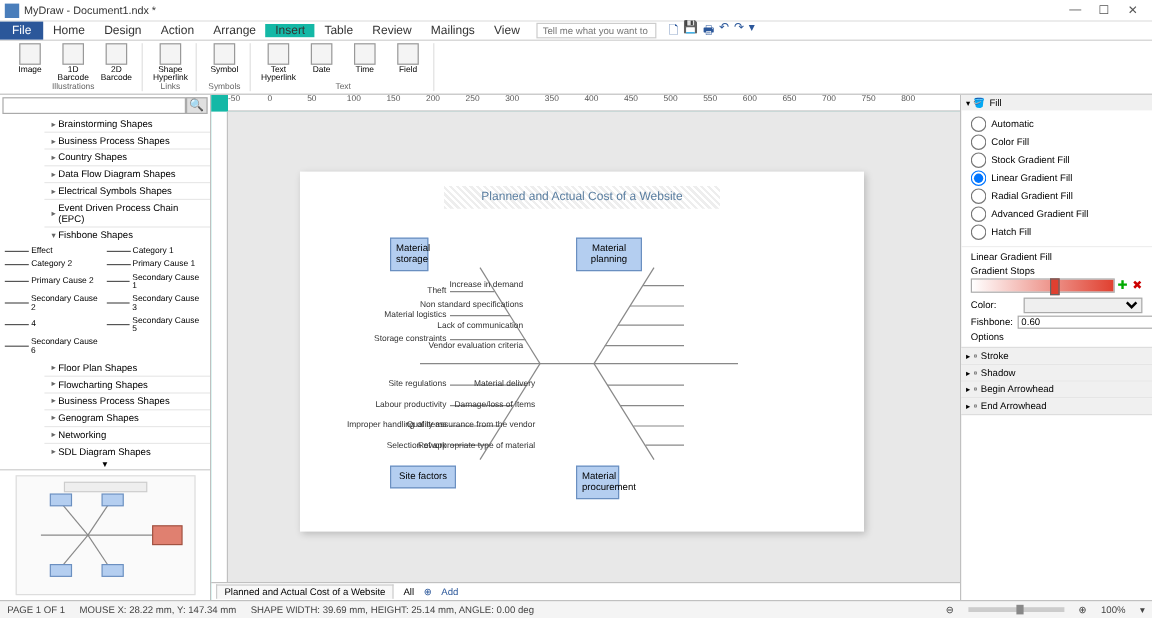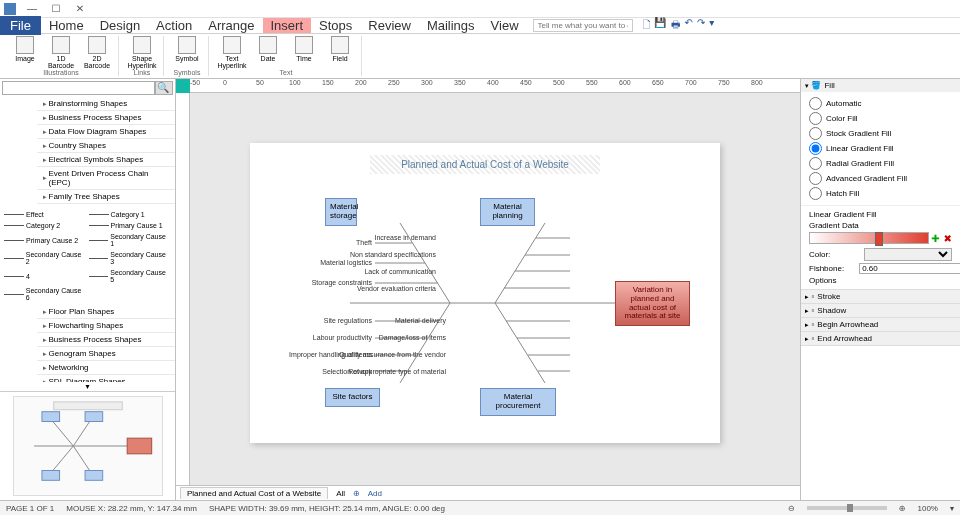--- a/index.html
+++ b/index.html
@@ -4,23 +4,23 @@
 <style>
 * { box-sizing: border-box; margin: 0; padding: 0; font-family: "Segoe UI", Arial, sans-serif; }
 body { background: #fff; font-size: 10px; overflow: hidden; width: 960px; height: 515px; position: relative; }
 
 .titlebar { height: 18px; background: #fff; display: flex; align-items: center; padding: 0 4px; border-bottom: 1px solid #e0e0e0; }
 .titlebar .icon { width: 12px; height: 12px; background: #4a7ebb; margin-right: 4px; }
 .titlebar .title { font-size: 9px; color: #333; flex: 1; }
 .titlebar .win-btn { width: 24px; text-align: center; font-size: 10px; color: #555; cursor: pointer; }
 
 .menubar { height: 16px; display: flex; align-items: center; padding-left: 0; border-bottom: 1px solid #d0d0d0; }
-.menubar .mitem { padding: 0 8px; font-size: 13px; color: #333; cursor: pointer; }
+.menubar .mitem { padding: 0 8px; font-size: 10px; color: #333; cursor: pointer; }
 .menubar .mitem.file { background: #2b579a; color: #fff; padding: 2px 10px; }
-.menubar .mitem.active { background: #fca5a5; text-align: center; }
+.menubar .mitem.active { background: #14b8a6; text-align: center; }
 .menubar .search { margin-left: 6px; width: 100px; font-size: 8px; padding: 1px 4px; border: 1px solid #ccc; }
 .menubar .qa { display:flex; margin-left:10px; gap:4px;}
 .menubar .qa span { font-size:10px; color:#2b579a; cursor:pointer;}
 
 .ribbon { height: 45px; display: flex; border-bottom: 1px solid #c0c0c0; padding: 2px 4px; gap: 2px; }
 .ribbon-group { display: flex; flex-direction: column; align-items: center; border-right: 1px solid #e0e0e0; padding: 0 6px; }
 .ribbon-items { display: flex; gap: 6px; flex: 1; align-items: flex-start; }
 .ribbon-item { display: flex; flex-direction: column; align-items: center; cursor: pointer; width: 30px; }
 .ribbon-item .ricon { width: 18px; height: 18px; border: 1px solid #999; background: #f4f4f4; }
 .ribbon-item .rlabel { font-size: 7px; text-align: center; line-height: 1; margin-top: 1px; }
@@ -64,49 +64,50 @@
 .rp-tabs { display:flex; border-bottom:1px solid #ccc; }
 .rp-tab { padding:2px 6px; border-right:1px solid #ccc; cursor:pointer; }
 .rp-tab.active { background:#e8e8e8; }
 .rp-section { border-bottom:1px solid #ddd; }
 .rp-sec-head { background:#f0f0f0; padding:2px 4px; display:flex; align-items:center; gap:3px; cursor:pointer;}
 .rp-sec-head::before { content:"▾"; font-size:7px;}
 .rp-sec-head.collapsed::before { content:"▸";}
 .rp-body { padding:4px 8px; }
 .rp-radio { display:flex; align-items:center; gap:4px; padding:1px 0; }
 .rp-radio input { margin:0; }
-.rp-field { display:flex; align-items:center; gap:15px; margin:2px 0;}
+.rp-field { display:flex; align-items:center; gap:4px; margin:2px 0;}
 .rp-field label { width:40px; }
 .rp-field input, .rp-field select { flex:1; border:1px solid #aaa; font-size:8px; padding:0 2px;}
 .grad-bar { height:12px; background: linear-gradient(to right, #fff, #e04030); border:1px solid #aaa; margin:2px 0; position:relative;}
 .grad-stop { position:absolute; top:-1px; width:8px; height:14px; border:1px solid #666; background:#fff; }
 .grad-icons { display:flex; justify-content:flex-end; gap:4px; font-size:10px; }
 .grad-icons .add{color:#0a0;} .grad-icons .del{color:#c00;}
 
 .statusbar { height: 15px; background: #f4f4f4; border-top: 1px solid #c0c0c0; display: flex; align-items: center; font-size: 8px; color: #444; padding: 0 6px; gap: 12px; }
 .statusbar .spacer { flex:1; }
 .statusbar .zoom-slider { width:80px; height:4px; background:#ccc; position:relative;}
 .statusbar .zoom-slider .thumb2 { position:absolute; left:40px; top:-2px; width:6px; height:8px; background:#888;}
 
 svg.fish { position:absolute; inset:0; width:100%; height:100%; }
 svg.fish line { stroke:#888; stroke-width:1; }
 </style>
 </head>
 <body>
 
 <div class="titlebar">
   <div class="icon"></div>
+  <div class="title">MyDraw - Document1.ndx *</div>
   <div class="win-btn">—</div>
   <div class="win-btn">☐</div>
   <div class="win-btn">✕</div>
 </div>
 
 <div class="menubar">
   <div class="mitem file">File</div>
-  <div id="menu-items" style="display: contents;"><span class="mitem">Home</span><span class="mitem">Design</span><span class="mitem">Action</span><span class="mitem">Arrange</span><span class="mitem active">Insert</span><span class="mitem">Stops</span><span class="mitem">Review</span><span class="mitem">Mailings</span><span class="mitem">View</span></div>
+  <div id="menu-items" style="display: contents;"><span class="mitem">Home</span><span class="mitem">Design</span><span class="mitem">Action</span><span class="mitem">Arrange</span><span class="mitem active">Insert</span><span class="mitem">Table</span><span class="mitem">Review</span><span class="mitem">Mailings</span><span class="mitem">View</span></div>
   <input class="search" placeholder="Tell me what you want to do" style="">
   <div class="qa">
     <span>🗋</span>
     <span>💾</span>
     <span>🖶</span>
     <span>↶</span>
     <span>↷</span>
     <span>▾</span>
   </div>
 </div>
@@ -173,25 +174,24 @@
 <div class="main">
 
   <div class="left-panel">
     <div class="left-search">
       <input style="">
       <div class="sbtn">🔍</div>
     </div>
     <div class="shape-cat-list" id="shape-cats">
         <div class="shape-cat">Brainstorming Shapes</div>
         <div class="shape-cat">Business Process Shapes</div>
+        <div class="shape-cat">Country Shapes</div>
         <div class="shape-cat">Data Flow Diagram Shapes</div>
-        <div class="shape-cat">Country Shapes</div>
         <div class="shape-cat">Electrical Symbols Shapes</div>
         <div class="shape-cat">Event Driven Process Chain (EPC)</div>
-        <div class="shape-cat">Family Tree Shapes</div>
         <div class="shape-cat exp">Fishbone Shapes</div>
       </div>
     <div class="shapes-preview" id="shape-items">
         <div class="sp">
           <span class="line"></span>
           <span>Effect</span>
         </div>
         <div class="sp">
           <span class="line"></span>
           <span>Category 1</span>
@@ -308,22 +308,21 @@
                 <line x1="125" y1="228" x2="157" y2="228"></line>
               <line x1="320" y1="178" x2="256" y2="178"></line>
                 <line x1="320" y1="195" x2="267" y2="195"></line>
                 <line x1="320" y1="212" x2="278" y2="212"></line>
                 <line x1="320" y1="228" x2="288" y2="228"></line>
             </svg>
 
             <div class="dbox" style="left:75px; top:55px; width:32px;">Material storage</div>
             <div class="dbox" style="left:230px; top:55px; width:55px;">Material planning</div>
             <div class="dbox" style="left:75px; top:245px; width:55px;">Site factors</div>
-            <div class="dbox" style="left:230px; top:245px; width:76px;">Material procurement</div>
-            <div class="dbox red" style="left:365px; top:138px; width:75px;">Variation in planned and actual cost of materials at site</div>
+            <div class="dbox" style="left:230px; top:245px; width:36px;">Material procurement</div>
 
             <div id="causes">
                 <div class="dtxt" style="top: 96px; right: 348px; text-align: right;">Theft</div>
                 <div class="dtxt" style="top: 116px; right: 348px; text-align: right;">Material logistics</div>
                 <div class="dtxt" style="top: 136px; right: 348px; text-align: right;">Storage constraints</div>
                 <div class="dtxt" style="top: 91px; right: 284px; text-align: right;">Increase in demand</div>
                 <div class="dtxt" style="top: 108px; right: 284px; text-align: right;">Non standard specifications</div>
                 <div class="dtxt" style="top: 125px; right: 284px; text-align: right;">Lack of communication</div>
                 <div class="dtxt" style="top: 142px; right: 284px; text-align: right;">Vendor evaluation criteria</div>
                 <div class="dtxt" style="top: 174px; right: 348px; text-align: right;">Site regulations</div>
@@ -378,21 +377,21 @@
             <input type="radio" name="fill" style="">
             <span>Advanced Gradient Fill</span>
           </div>
           <div class="rp-radio">
             <input type="radio" name="fill" style="">
             <span>Hatch Fill</span>
           </div>
         </div>
       <div class="rp-body" style="border-top:1px solid #eee;">
         <div style="font-size:8px;">Linear Gradient Fill</div>
-        <div style="font-size:8px; margin-top:2px;">Gradient Data</div>
+        <div style="font-size:8px; margin-top:2px;">Gradient Stops</div>
         <div style="display:flex; align-items:center; gap:2px;">
           <div class="grad-bar" style="flex:1;">
             <div class="grad-stop" style="left:55%; background:#e04030;"></div>
           </div>
           <div class="grad-icons">
             <span class="add">✚</span>
             <span class="del">✖</span>
           </div>
         </div>
         <div class="rp-field">

